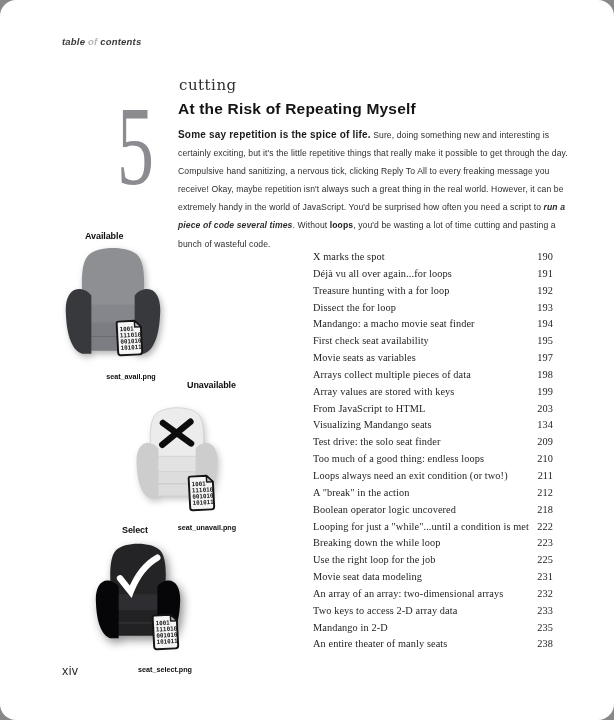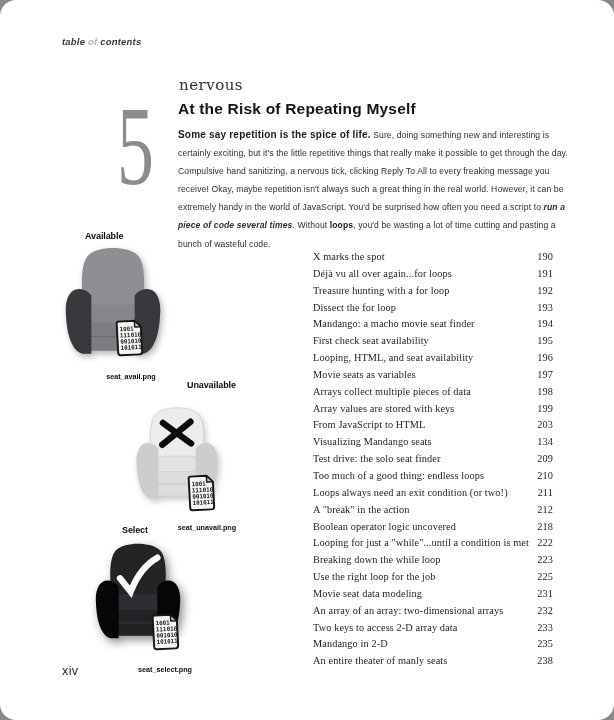--- a/index.html
+++ b/index.html
@@ -68,21 +68,21 @@
 
 <div class="page">
 
   <div class="running-head">
     <span class="rh-bold">table</span>
     <span class="rh-light">of</span>
     <span class="rh-bold">contents</span>
   </div>
 
   <div class="chapter-number">5</div>
-  <div class="kicker">nervous</div>
+  <div class="kicker">cutting</div>
   <h1 class="chapter-title">At the Risk of Repeating Myself</h1>
 
   <p class="intro"><span class="lead">Some say repetition is the spice of life.</span><span> Sure, doing something new and interesting is certainly exciting, but it's the little repetitive things that really make it possible to get through the day. Compulsive hand sanitizing, a nervous tick, clicking Reply To All to every freaking message you receive! Okay, maybe repetition isn't always such a great thing in the real world. However, it can be extremely handy in the world of JavaScript. You'd be surprised how often you need a script to </span><span class="bi">run a piece of code several times</span><span>. Without </span><b>loops</b><span>, you'd be wasting a lot of time cutting and pasting a bunch of wasteful code.</span></p>
 
   <div class="fig-label" id="lbl-available">Available</div>
   <svg class="chair" id="chair-available" viewBox="0 0 150 160" aria-hidden="true">
     <path d="M42 16 C55 3 95 3 108 16 C117 25 119 52 114 86 C98 94 52 94 36 86 C31 52 33 25 42 16 Z" fill="#8e8f93"></path>
     <rect x="37" y="82" width="76" height="30" rx="9" fill="#85868b"></rect>
     <path d="M36 106 L114 106 C118 106 120 110 120 114 L120 134 C120 140 116 144 110 144 L40 144 C34 144 30 140 30 134 L30 114 C30 110 32 106 36 106 Z" fill="#7c7d82"></path>
     <line x1="36" y1="125" x2="114" y2="125" stroke="#6a6b70" stroke-width="1.4"></line>
@@ -162,24 +162,20 @@
       </div>
       <div class="toc-row">
         <span class="toc-title">Mandango: a macho movie seat finder</span>
         <span class="toc-page">194</span>
       </div>
       <div class="toc-row">
         <span class="toc-title">First check seat availability</span>
         <span class="toc-page">195</span>
       </div>
       <div class="toc-row">
-        <span class="toc-title">Looping, HTML, and seat availability</span>
-        <span class="toc-page">196</span>
-      </div>
-      <div class="toc-row">
         <span class="toc-title">Movie seats as variables</span>
         <span class="toc-page">197</span>
       </div>
       <div class="toc-row">
         <span class="toc-title">Arrays collect multiple pieces of data</span>
         <span class="toc-page">198</span>
       </div>
       <div class="toc-row">
         <span class="toc-title">Array values are stored with keys</span>
         <span class="toc-page">199</span>

